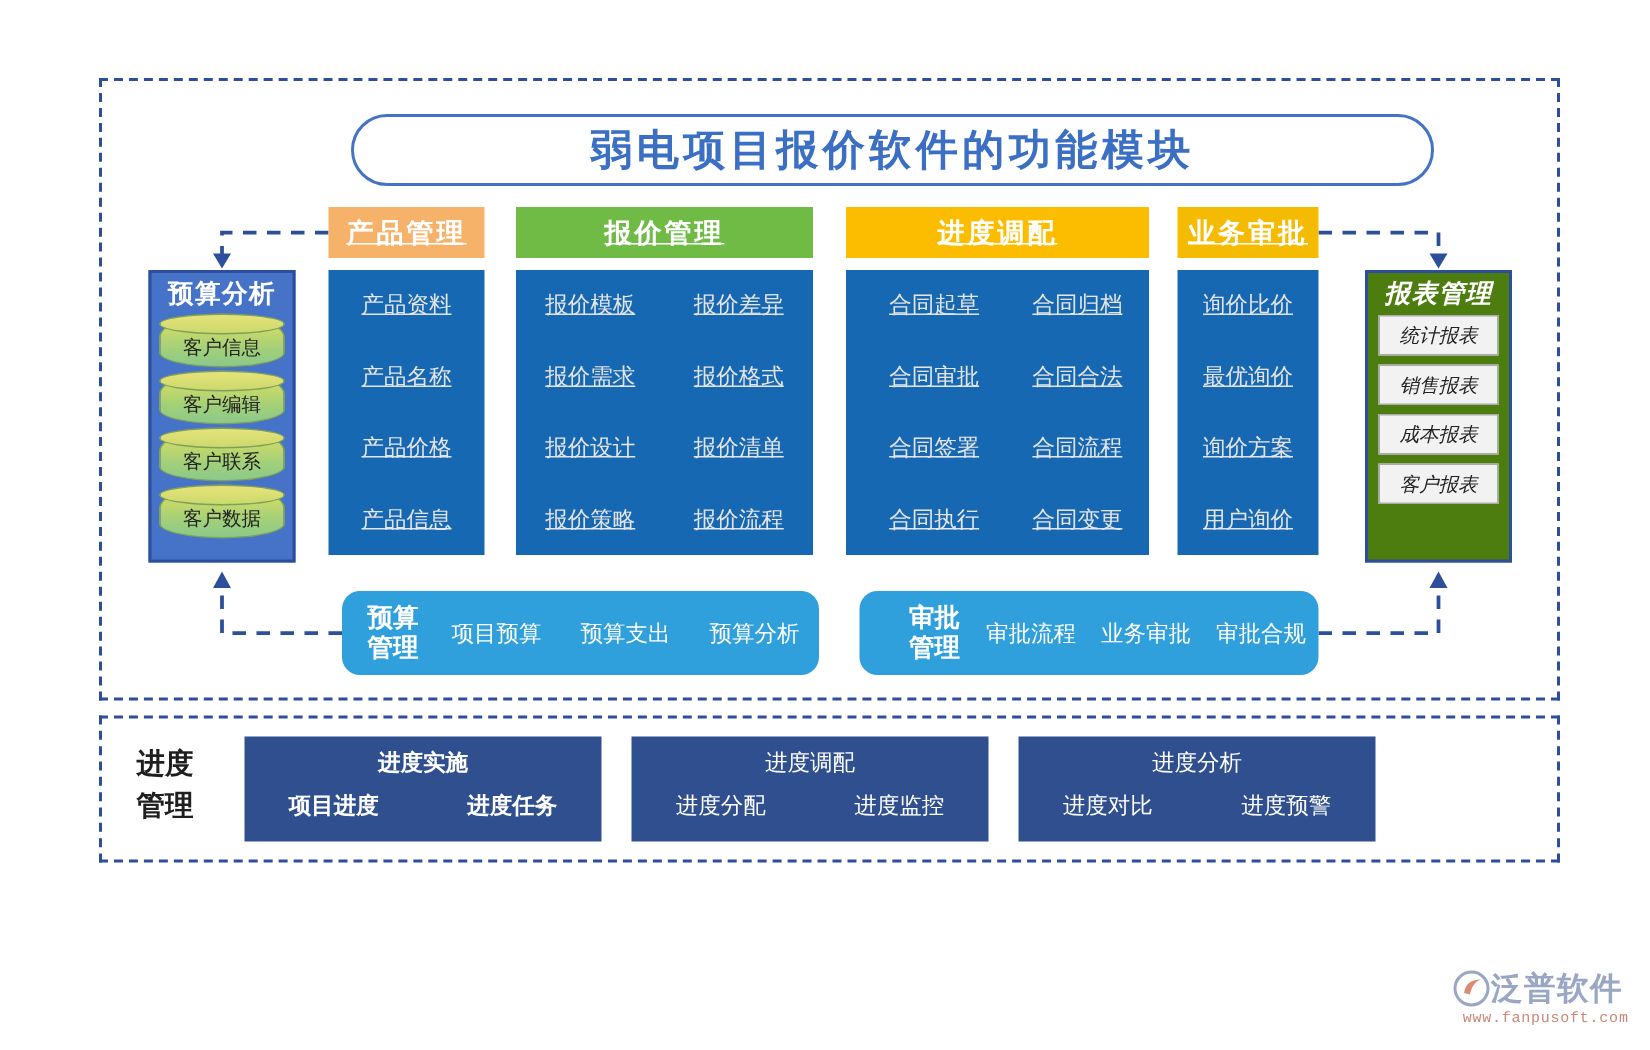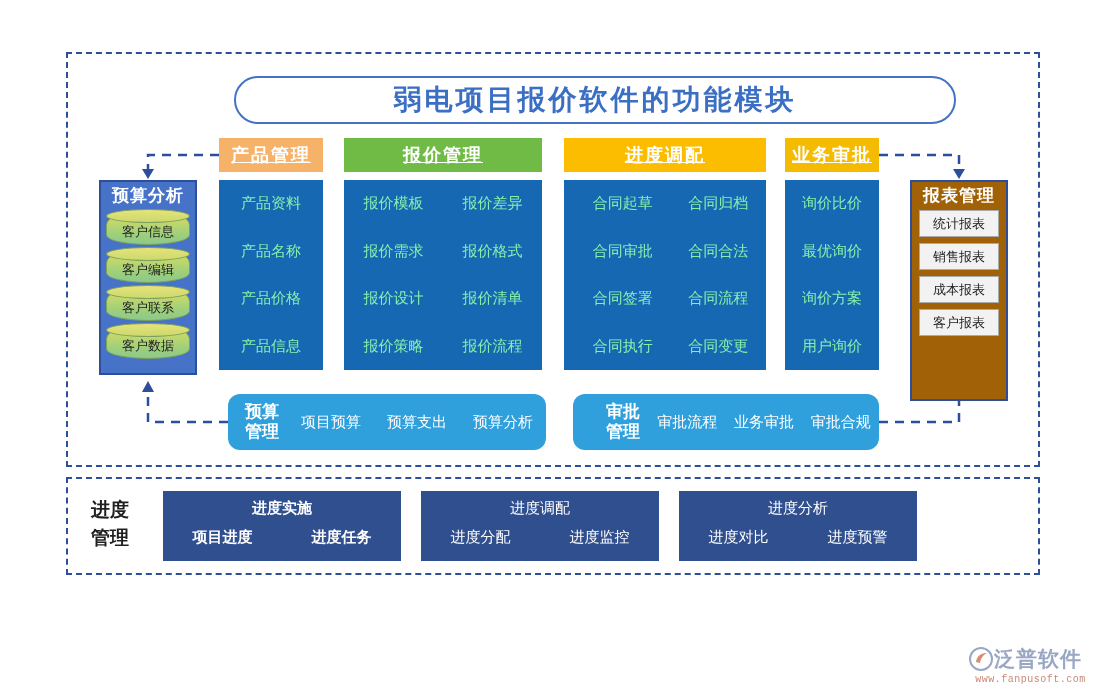--- a/index.html
+++ b/index.html
@@ -48,22 +48,22 @@
   
   .panel{
     position:absolute;background:#1668B2;box-sizing:border-box;
     display:flex;flex-wrap:wrap;align-content:space-around;
   }
   #panel-product {left:219px;top:180px;width:104px;height:190px;}
   #panel-quote   {left:344px;top:180px;width:198px;height:190px;}
   #panel-contract{left:564px;top:180px;width:202px;height:190px;padding-left:11px;}
   #panel-inquiry {left:785px;top:180px;width:94px;height:190px;}
   .panel .cell{
-    color:#86efac;font-size:15px;text-align:center;
-    display:flex;align-items:center;justify-content:center;
+    color:#e5e5e5;font-size:15px;text-align:center;
+    display:flex;align-items:center;justify-content:center;text-decoration:underline;
   }
   .panel.one-col .cell{width:100%;height:25%;}
   .panel.two-col .cell{width:50%;height:25%;}
 
   
   #box-customer{
     position:absolute;left:99px;top:180px;width:98px;height:195px;
     background:#4673C8;border:2px solid #2C4E9B;box-sizing:border-box;
     padding-top:2px;
   }
@@ -83,23 +83,24 @@
     border:1px solid #7FA05A;border-radius:50%;
     background:linear-gradient(180deg,#E6E37A 0%,#CBD96C 100%);
   }
   .cylinder span{
     position:relative;z-index:2;font-size:13px;color:#222222;
     padding-bottom:3px;letter-spacing:0px;
   }
 
   
   #box-report{
-    position:absolute;left:910px;top:180px;width:98px;height:221px;
-    background:#a16207;border:2px solid #2C4E9B;box-sizing:border-box;
+    position:absolute;left:910px;top:180px;width:98px;height:195px;
+    background:#4d7c0f;border:2px solid #2C4E9B;box-sizing:border-box;
     padding-top:2px;
+    font-style:italic;
   }
   #box-report .box-title{
     color:#ffffff;font-size:17px;font-weight:bold;text-align:center;
     letter-spacing:1px;margin-bottom:3px;
   }
   .report-chip{
     width:80px;height:27px;margin:0 auto 6px auto;
     background:#F2F2F2;border:1px solid #AAAAAA;
     display:flex;align-items:center;justify-content:center;
     font-size:13px;color:#222222;box-sizing:border-box;

